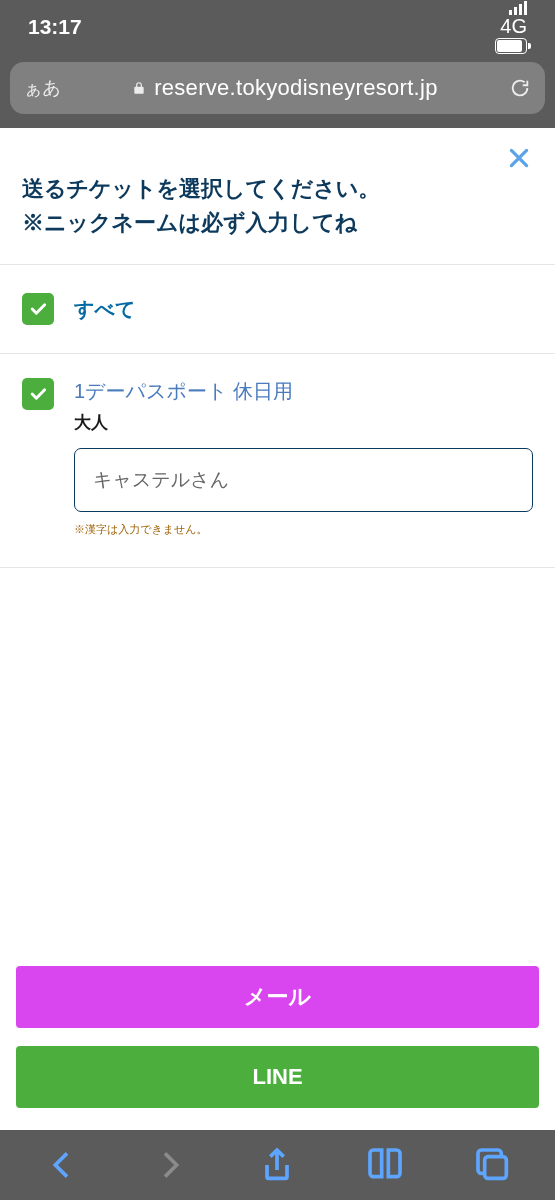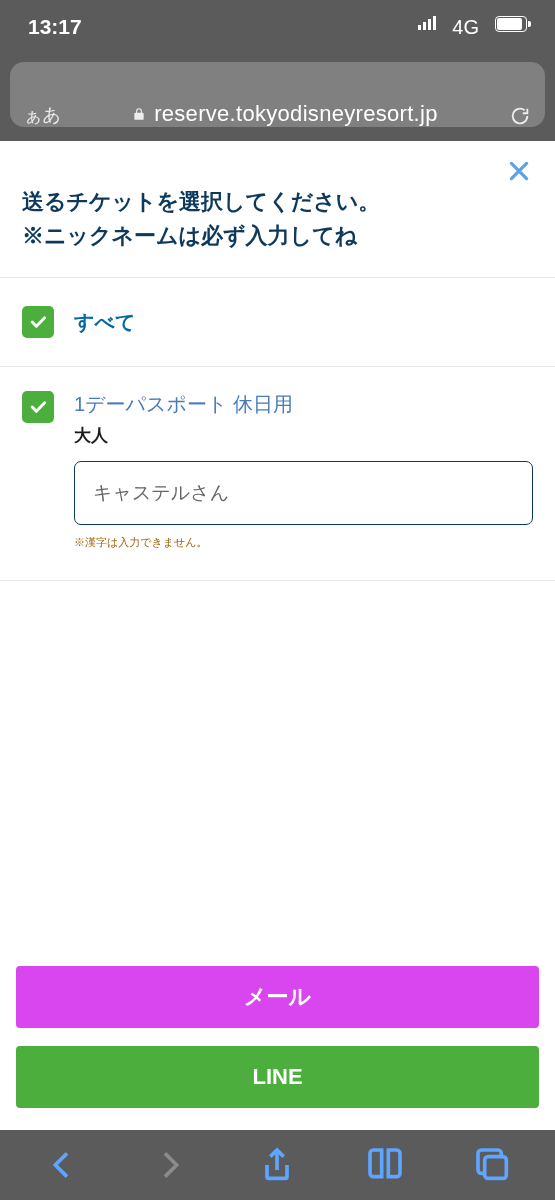--- a/index.html
+++ b/index.html
@@ -11,21 +11,21 @@
     height: 56px;
     background: #5b5b5b;
     color: #fff;
     display: flex;
     align-items: center;
     justify-content: space-between;
     padding: 0 28px 2px 28px;
     font-size: 21px;
     font-weight: 600;
   }
-  .status-right { display: flex; align-items: flex-start; gap: 16px; }
+  .status-right { display: flex; align-items: flex-end; gap: 0; flex-direction: column; }
   .signal-bars { display: flex; align-items: flex-end; gap: 2px; height: 14px; }
   .signal-bars span { width: 3px; background: #fff; display: inline-block; }
   .signal-bars span:nth-child(1){height:5px;}
   .signal-bars span:nth-child(2){height:8px;}
   .signal-bars span:nth-child(3){height:11px;}
   .signal-bars span:nth-child(4){height:14px;}
   .net-label { font-size: 20px; font-weight: 500; }
   .battery {
     width: 32px; height: 16px; border: 1.8px solid #fff; border-radius: 4px;
     position: relative; display: inline-block;
@@ -37,23 +37,23 @@
   .battery .fill { position: absolute; left: 1px; top: 1px; bottom: 1px; width: 82%; background: #fff; border-radius: 2px; }
 
   
   .addr-wrap {
     background: #5b5b5b;
     padding: 6px 10px 14px 10px;
   }
   .addr-bar {
     background: #808080;
     border-radius: 14px;
-    height: 65px;
+    height: 52px;
     display: flex;
-    align-items: flex-end;
+    align-items: center;
     color: #ececec;
     padding: 0 14px;
     gap: 10px;
   }
   .addr-aa { font-size: 18px; }
   .addr-url { flex: 1; text-align: center; display: flex; align-items: center; justify-content: center; gap: 8px; font-size: 22px; letter-spacing: .3px; color: #fff; }
   .lock-icon { width: 14px; height: 18px; }
   .reload-icon { width: 22px; height: 22px; }
 
   

